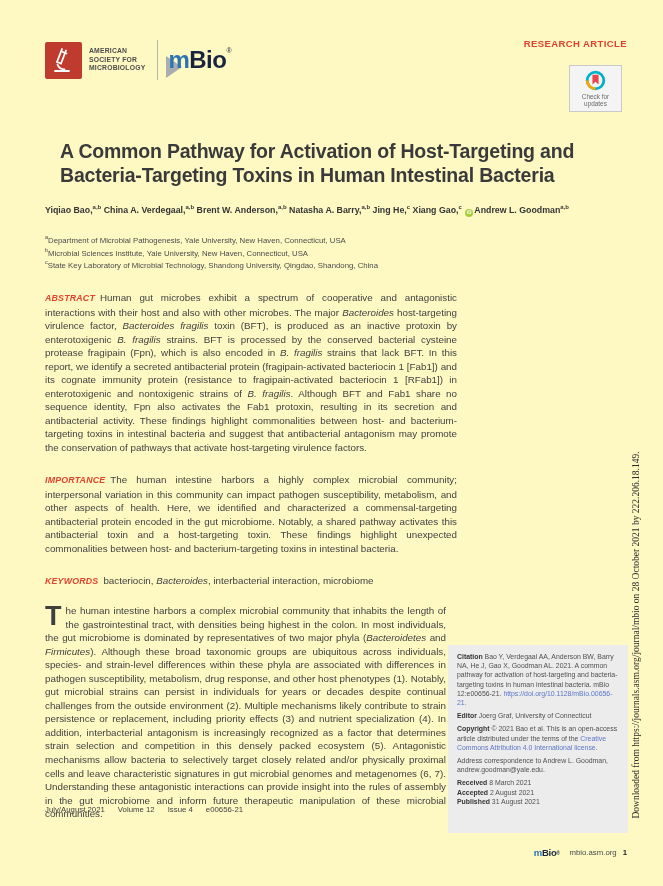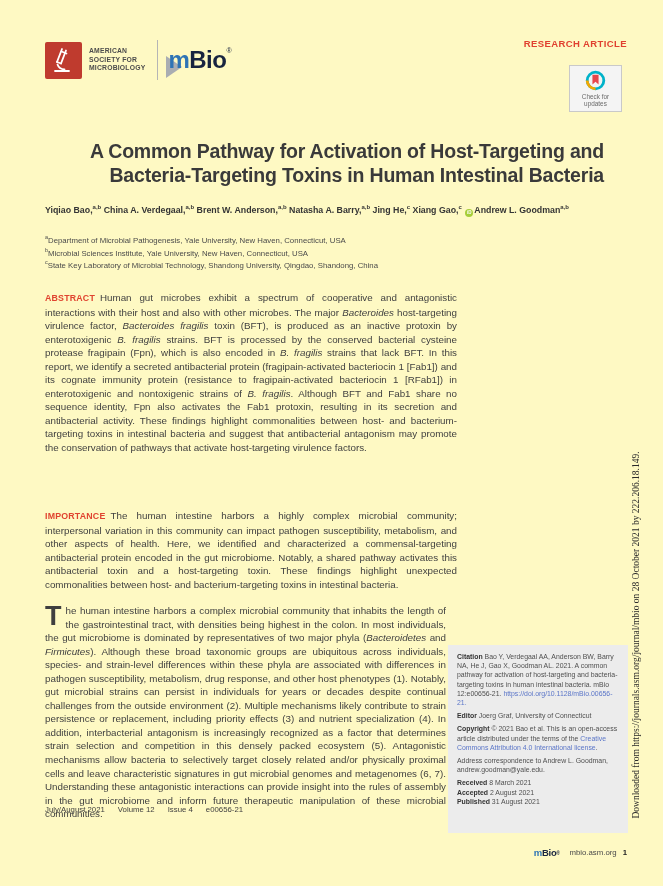--- a/index.html
+++ b/index.html
@@ -19,33 +19,33 @@
   .mbio-tri { width:0; height:0; border-top:11px solid transparent; border-bottom:11px solid transparent; border-left:16px solid #a9adb2; position:absolute; left:-2px; top:8px; }
   .mbio-word { position:relative; font-size:24px; font-weight:bold; line-height:24px; letter-spacing:-.5px; }
   .mbio-m { color:#2e74b5; }
   .mbio-rest { color:#182440; }
   .mbio-reg { position:relative; font-size:7px; color:#182440; top:-1px; }
   .research-article { position:absolute; top:38px; right:36px; font-size:9.5px; font-weight:bold; color:#e0402f; letter-spacing:.4px; }
   .check-badge { position:absolute; left:569px; top:65px; width:53px; height:47px; border:1px solid #c9c9c9; background:#f4f4f4; display:flex; flex-direction:column; align-items:center; justify-content:center; cursor:pointer; }
   .check-badge svg { width:21px; height:21px; }
   .check-text { font-size:6.4px; color:#6a6a6a; line-height:7.4px; text-align:center; margin-top:2px; }
   
-  .title { position:absolute; left:44px; top:139px; width:560px; font-size:19.5px; font-weight:bold; color:#3a3a3a; line-height:24px; letter-spacing:-.2px;text-align:right; }
+  .title { position:absolute; left:60px; top:139px; width:560px; font-size:19.5px; font-weight:bold; color:#3a3a3a; line-height:24px; letter-spacing:-.2px; }
   .authors { position:absolute; left:45px; top:205px; width:580px; font-size:8.8px; font-weight:bold; color:#353535; }
   .authors sup, .affil sup { font-size:6px; vertical-align:super; line-height:0; font-weight:bold; }
   .orcid { display:inline-block; width:8px; height:8px; border-radius:50%; background:#a6ce39; color:#fff; font-size:4.5px; font-weight:bold; text-align:center; line-height:8px; vertical-align:-1px; margin:0 1px; }
   .affils { position:absolute; left:45px; top:235px; font-size:7.8px; color:#4a4a4a; line-height:12.6px; font-weight:normal; }
   .affil sup { font-size:5.5px; font-weight:normal; }
   
   .body-p { position:absolute; left:45px; text-align:justify; font-size:9.8px; line-height:13.55px; color:#3f3f3f; }
   .abstract-p { top:291px; width:412px; }
-  .importance-p { top:473px; width:412px;margin-top:36px; }
+  .importance-p { top:473px; width:412px; }
   .keywords-p { top:574px; width:412px; text-align:left; }
   .intro-p { top:604px; width:401px; }
-  .lbl { color:#e0432f; font-weight:bold; font-size:8.8px; letter-spacing:.2px; margin-right:5px; }
+  .lbl { color:#e0432f; font-weight:bold; font-size:8.8px; letter-spacing:.2px; margin-right:5px;font-style:italic; }
   .it { font-style:italic; }
   .bd { font-weight:bold; }
   .lnk { color:#5b76c8; }
   .dropcap { float:left; font-size:27px; line-height:23px; font-weight:bold; color:#3f3f3f; padding:1px 4px 0 0; }
   
   .cite-box { position:absolute; left:448px; top:645px; width:180px; height:188px; background:#ececec; padding:7px 9px; font-size:6.9px; line-height:9.2px; color:#4f4f4f; text-align:left; }
   .cite-p { margin-bottom:4px; }
   .cite-p.tight { margin-bottom:0; }
   .cite-box .bd { color:#333; }
   
@@ -122,20 +122,21 @@
   <div class="affils">
     <div class="affil"><sup>a</sup><span>Department of Microbial Pathogenesis, Yale University, New Haven, Connecticut, USA</span></div>
     <div class="affil"><sup>b</sup><span>Microbial Sciences Institute, Yale University, New Haven, Connecticut, USA</span></div>
     <div class="affil"><sup>c</sup><span>State Key Laboratory of Microbial Technology, Shandong University, Qingdao, Shandong, China</span></div>
   </div>
 
   <p class="body-p abstract-p"><span class="lbl">ABSTRACT</span><span><span>Human gut microbes exhibit a spectrum of cooperative and antagonistic interactions with their host and also with other microbes. The major </span><span class="it">Bacteroides</span><span> host-targeting virulence factor, </span><span class="it">Bacteroides fragilis</span><span> toxin (BFT), is produced as an inactive protoxin by enterotoxigenic </span><span class="it">B. fragilis</span><span> strains. BFT is processed by the conserved bacterial cysteine protease fragipain (Fpn), which is also encoded in </span><span class="it">B. fragilis</span><span> strains that lack BFT. In this report, we identify a secreted antibacterial protein (fragipain-activated bacteriocin 1 [Fab1]) and its cognate immunity protein (resistance to fragipain-activated bacteriocin 1 [RFab1]) in enterotoxigenic and nontoxigenic strains of </span><span class="it">B. fragilis</span><span>. Although BFT and Fab1 share no sequence identity, Fpn also activates the Fab1 protoxin, resulting in its secretion and antibacterial activity. These findings highlight commonalities between host- and bacterium-targeting toxins in intestinal bacteria and suggest that antibacterial antagonism may promote the conservation of pathways that activate host-targeting virulence factors.</span></span></p>
 
   <p class="body-p importance-p"><span class="lbl">IMPORTANCE</span><span><span>The human intestine harbors a highly complex microbial community; interpersonal variation in this community can impact pathogen susceptibility, metabolism, and other aspects of health. Here, we identified and characterized a commensal-targeting antibacterial protein encoded in the gut microbiome. Notably, a shared pathway activates this antibacterial toxin and a host-targeting toxin. These findings highlight unexpected commonalities between host- and bacterium-targeting toxins in intestinal bacteria.</span></span></p>
 
+  <p class="body-p keywords-p"><span class="lbl">KEYWORDS</span><span><span>bacteriocin, </span><span class="it">Bacteroides</span><span>, interbacterial interaction, microbiome</span></span></p>
 
   <p class="body-p intro-p"><span class="dropcap">T</span><span><span>he human intestine harbors a complex microbial community that inhabits the length of the gastrointestinal tract, with densities being highest in the colon. In most individuals, the gut microbiome is dominated by representatives of two major phyla (</span><span class="it">Bacteroidetes</span><span> and </span><span class="it">Firmicutes</span><span>). Although these broad taxonomic groups are ubiquitous across individuals, species- and strain-level differences within these phyla are associated with differences in pathogen susceptibility, metabolism, drug response, and other host phenotypes (1). Notably, gut microbial strains can persist in individuals for years or decades despite continual challenges from the outside environment (2). Multiple mechanisms likely contribute to strain persistence or replacement, including priority effects (3) and nutrient specialization (4). In addition, interbacterial antagonism is increasingly recognized as a factor that determines strain selection and competition in this densely packed ecosystem (5). Antagonistic mechanisms allow bacteria to selectively target closely related and/or physically proximal cells and leave characteristic signatures in gut microbial genomes and metagenomes (6, 7). Understanding these antagonistic interactions can provide insight into the rules of assembly in the gut microbiome and inform future therapeutic manipulation of these microbial communities.</span></span></p>
 
   <div class="cite-box">
     <p class="cite-p"><span class="bd">Citation</span><span> Bao Y, Verdegaal AA, Anderson BW, Barry NA, He J, Gao X, Goodman AL. 2021. A common pathway for activation of host-targeting and bacteria-targeting toxins in human intestinal bacteria. mBio 12:e00656-21. </span><span class="lnk">https://doi.org/10.1128/mBio.00656-21.</span></p>
     <p class="cite-p"><span class="bd">Editor</span><span> Joerg Graf, University of Connecticut</span></p>
     <p class="cite-p"><span class="bd">Copyright</span><span> © 2021 Bao et al. This is an open-access article distributed under the terms of the </span><span class="lnk">Creative Commons Attribution 4.0 International license</span><span>.</span></p>
     <p class="cite-p"><span>Address correspondence to Andrew L. Goodman, andrew.goodman@yale.edu.</span></p>
     <p class="cite-p tight"><span class="bd">Received</span><span> 8 March 2021</span></p>
     <p class="cite-p tight"><span class="bd">Accepted</span><span> 2 August 2021</span></p>

